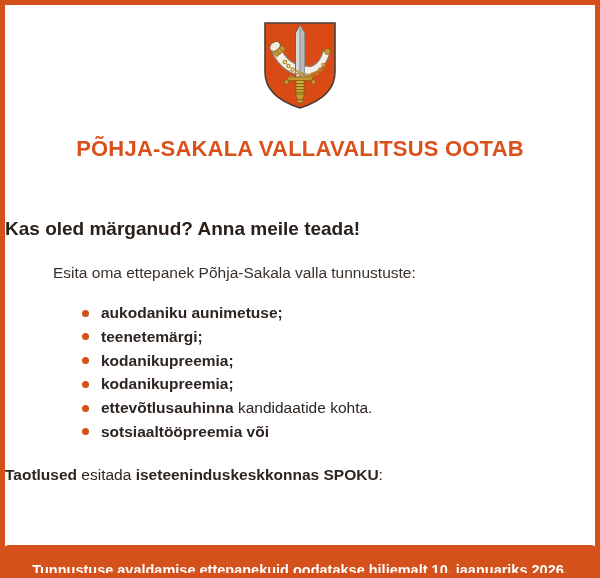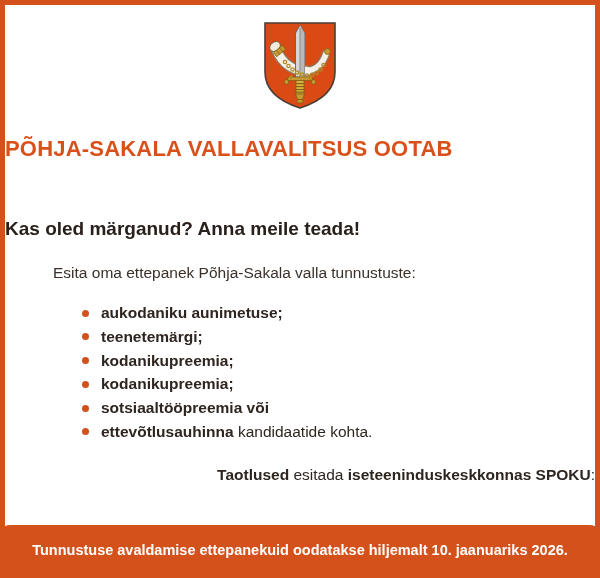--- a/index.html
+++ b/index.html
@@ -12,21 +12,21 @@
     overflow:hidden;
     font-family:"Liberation Sans","DejaVu Sans",sans-serif;
     color:#3a3029;
   }
   .emblem{
     position:absolute;top:15px;left:50%;transform:translateX(-50%);
     width:78px;height:90px;
   }
   .title{
     position:absolute;top:128px;left:0;right:0;
-    text-align:left;
+    text-align:center;
     color:#d9501a;
     font-weight:bold;
     font-size:22px;line-height:31px;
     white-space:nowrap;
     letter-spacing:0.2px;
   }
   .subtitle{
     position:absolute;top:212px;left:0;right:0;
     text-align:left;
     color:#2a201b;
@@ -52,27 +52,27 @@
   }
   .nominations li::before{
     content:"";
     position:absolute;left:13px;top:8.5px;
     width:7px;height:7px;border-radius:50%;
     background:#d4511c;
   }
   .b{font-weight:bold;}
   .submission{
     position:absolute;top:457px;left:0;right:0;
-    text-align:right;
+    text-align:left;
     font-size:15.5px;line-height:25px;
     color:#2e2520;
   }
   .footer{
     position:absolute;left:-5px;right:-5px;bottom:-5px;
-    height:53px;
+    height:33px;
     background:#d4511c;
     border-radius:10px 10px 0 0;
     color:#ffffff;
     font-weight:bold;
     font-size:14.5px;
     text-align:center;
     line-height:50px;
     white-space:nowrap;
   }
 </style>
@@ -148,24 +148,24 @@
     <li>
       <span class="b">teenetemärgi;</span><span></span>
     </li>
     <li>
       <span class="b">kodanikupreemia;</span><span></span>
     </li>
     <li>
       <span class="b">kodanikupreemia;</span><span></span>
     </li>
     <li>
-      <span class="b">sotsiaaltööpreemia või</span><span></span>
+      <span class="b">ettevõtlusauhinna</span><span> kandidaatide kohta.</span>
     </li>
     <li>
-      <span class="b">ettevõtlusauhinna</span><span> kandidaatide kohta.</span>
+      <span class="b">sotsiaaltööpreemia või</span><span></span>
     </li>
   </ul>
 
   <div class="submission">
     <div><span class="b">Taotlused</span><span> esitada </span><span class="b">iseteeninduskeskkonnas SPOKU</span><span>:</span></div>
   </div>
 
   <div class="footer">
     <span>Tunnustuse avaldamise ettepanekuid oodatakse hiljemalt 10. jaanuariks 2026.</span>
   </div>

